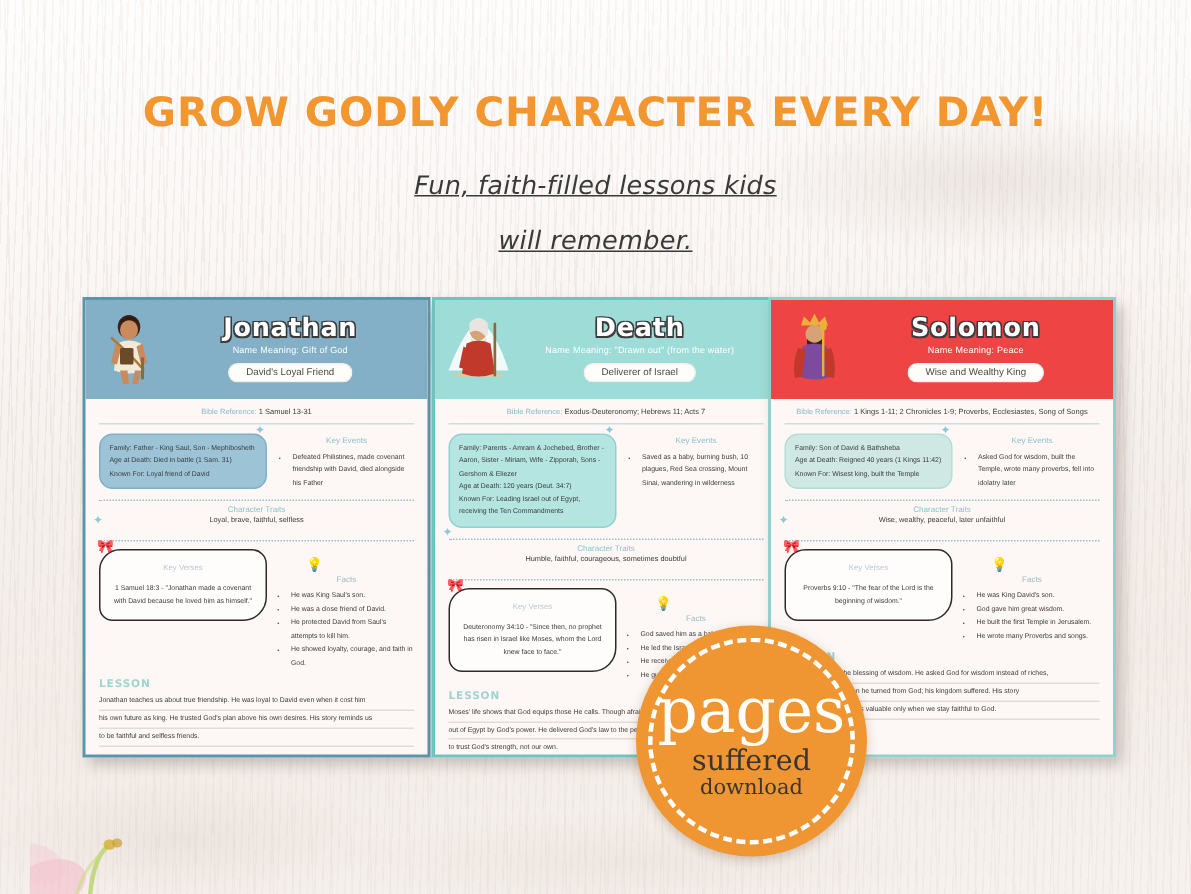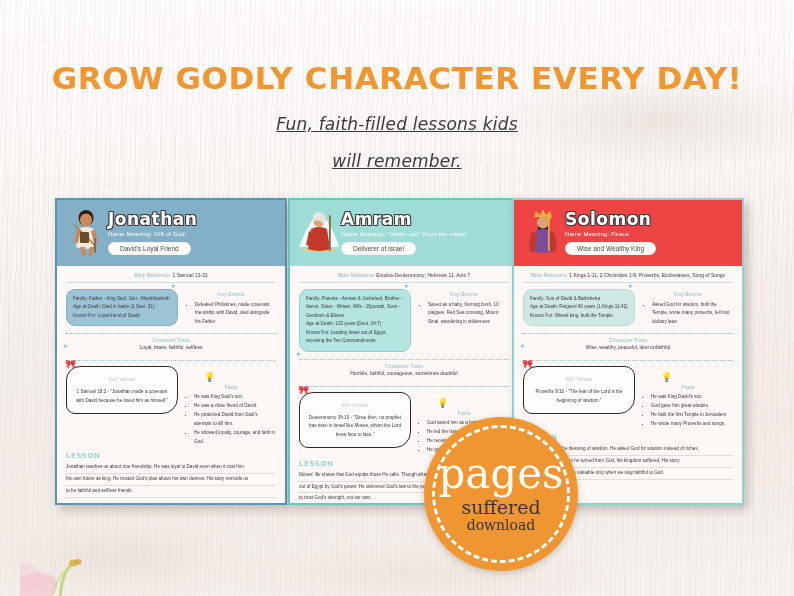--- a/index.html
+++ b/index.html
@@ -25,21 +25,21 @@
     content:"";position:absolute;inset:0;
     background:
       radial-gradient(ellipse 240px 70px at 660px 120px, rgba(205,188,178,.30), rgba(0,0,0,0) 70%),
       radial-gradient(ellipse 200px 60px at 120px 560px, rgba(205,188,178,.22), rgba(0,0,0,0) 70%),
       radial-gradient(ellipse 300px 50px at 420px 575px, rgba(208,192,182,.20), rgba(0,0,0,0) 70%);
   }
   
   #headline{
     position:absolute;left:0;right:0;top:60px;text-align:center;
     font-family:"DejaVu Sans", sans-serif;
-    font-weight:bold;font-size:31px;letter-spacing:.6px;
+    font-weight:bold;font-size:27px;letter-spacing:.6px;
     color:#f2962f;text-transform:uppercase;
   }
   #sub1,#sub2{
     position:absolute;left:0;right:0;text-align:center;
     font-family:"DejaVu Sans", sans-serif;
     font-style:italic;font-size:17px;color:#3a3a3a;letter-spacing:.2px;text-decoration:underline;
   }
   #sub1{top:114px;}
   #sub2{top:151px;}
 
@@ -53,21 +53,21 @@
   .sheet.s1{left:55px;border:2px solid #5b94ab;}
   .sheet.s2{left:288px;border:2px solid #6fc4c0;}
   .sheet.s3{left:512px;border:2px solid #8fd2cd;}
 
   .hdr{position:relative;height:66px;display:flex;align-items:center;}
   .s1 .hdr{background:#83b0c6;}
   .s2 .hdr{background:#9edcd7;}
   .s3 .hdr{background:#ef4444;}
 
   .avatar{width:44px;height:52px;margin-left:7px;flex:0 0 auto;position:relative;}
-  .hdr-txt{flex:1;padding-right:6px;}
+  .hdr-txt{flex:1;text-align:center;padding-right:6px;}
   .pname{
     font-family:"DejaVu Sans", sans-serif;font-weight:bold;font-size:17px;
     color:#ffffff;letter-spacing:.5px;
     text-shadow:-1px -1px 0 #3b3b3b,1px -1px 0 #3b3b3b,-1px 1px 0 #3b3b3b,1px 1px 0 #3b3b3b;
     line-height:1.05;
   }
   .meaning{font-size:6px;color:#ffffff;margin-top:3px;letter-spacing:.15px;}
   .pill{
     display:inline-block;margin-top:3px;background:#fffdf9;border-radius:9px;
     padding:2px 11px;font-size:6.5px;color:#4a4a4a;border:1px solid rgba(0,0,0,.05);
@@ -239,21 +239,21 @@
         <path d="M4 44 q18 -8 36 0z" fill="#e8c88a"></path>
         <ellipse cx="22" cy="13" rx="6" ry="7" fill="#d8a277"></ellipse>
         <path d="M16 8 q6 -6 12 0 q1 8 -1 10 q-5 -7 -11 -3z" fill="#e8e4df"></path>
         <path d="M17 18 q5 6 10 0 q2 7 0 10 q-5 3 -10 0z" fill="#e8e4df"></path>
         <path d="M14 22 q8 -4 16 0 l3 20 q-11 4 -22 0z" fill="#c0392b"></path>
         <path d="M12 24 l-3 14 l4 1 l3 -13z" fill="#c0392b"></path>
         <rect x="32" y="8" width="1.8" height="36" rx="1" fill="#8a6a3a"></rect>
       </svg>
     </div>
     <div class="hdr-txt">
-      <div class="pname">Amram</div>
+      <div class="pname">Death</div>
       <div class="meaning">Name Meaning: "Drawn out" (from the water)</div>
       <div class="pill">Deliverer of Israel</div>
     </div>
   </div>
   <div class="body">
     <div class="ref">
       <b>Bible Reference:</b>
       <span>Exodus-Deuteronomy; Hebrews 11; Acts 7</span>
     </div>
     <div class="row2">

